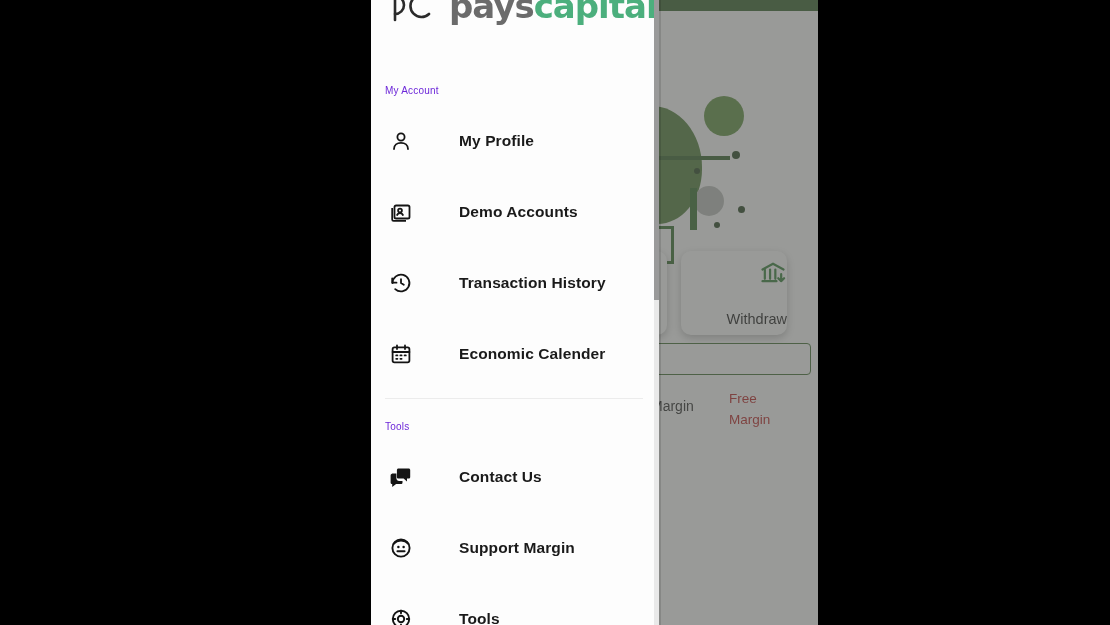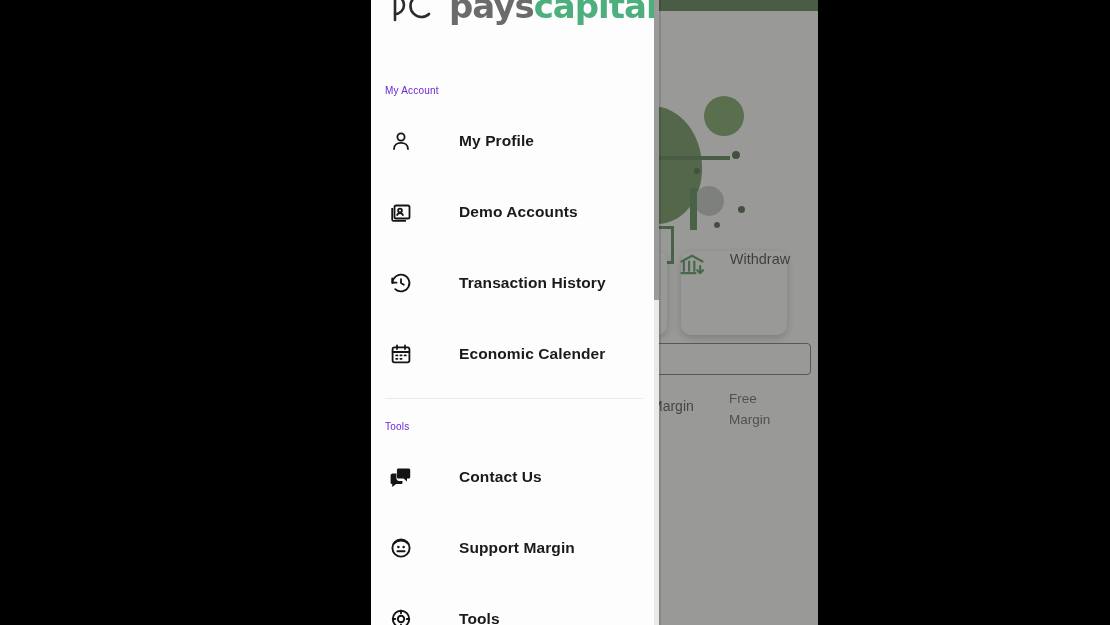--- a/index.html
+++ b/index.html
@@ -42,33 +42,33 @@
   .illus .d1 { left:56px; top:36px; width:7px; height:7px; }
   .illus .d2 { left:146px; top:55px; width:8px; height:8px; }
   .illus .d3 { left:108px; top:72px; width:6px; height:6px; }
   .illus .d4 { left:152px; top:110px; width:7px; height:7px; }
   .illus .d5 { left:128px; top:126px; width:6px; height:6px; }
   .illus .d6 { left:0px;  top:4px;  width:6px; height:6px; }
 
   
   .actions { position:absolute; left:190px; top:240px; width:230px; height:88px; display:flex; gap:14px; }
   .action-card { width:106px; height:84px; background:#ffffff; border-radius:10px;
-        box-shadow:0 3px 8px rgba(0,0,0,.28); display:flex; flex-direction:row;
-        align-items:flex-start; justify-content:center; gap:24px; }
+        box-shadow:0 3px 8px rgba(0,0,0,.28); display:flex; flex-direction:column;
+        align-items:flex-end; justify-content:center; gap:24px; }
   .action-card .ic { width:28px; height:28px; }
   .action-card .lb { font-size:14.5px; color:#111; }
 
   
   .bal-field { position:absolute; left:180px; top:332px; width:260px; height:32px;
         border:1.5px solid #3a6b2a; border-radius:4px; background:#fff; }
 
   
   .margin-row { position:absolute; left:280px; top:375px; width:165px; height:50px; }
   .margin-row .m1 { position:absolute; left:0px;  top:12px; font-size:14px; color:#222; }
-  .margin-row .m2 { position:absolute; left:78px; top:2px;  font-size:13.5px; color:#404040;
+  .margin-row .m2 { position:absolute; left:78px; top:2px;  font-size:13.5px; color:#b91c1c;
         line-height:21px; width:60px; }
 
   
   .dim { position:absolute; left:371px; top:0; width:447px; height:625px;
          background:rgba(90,92,88,.62); }
 
   
   .drawer { position:absolute; left:371px; top:0; width:288px; height:625px;
             background:#fdfdfd; overflow:hidden; }
 

